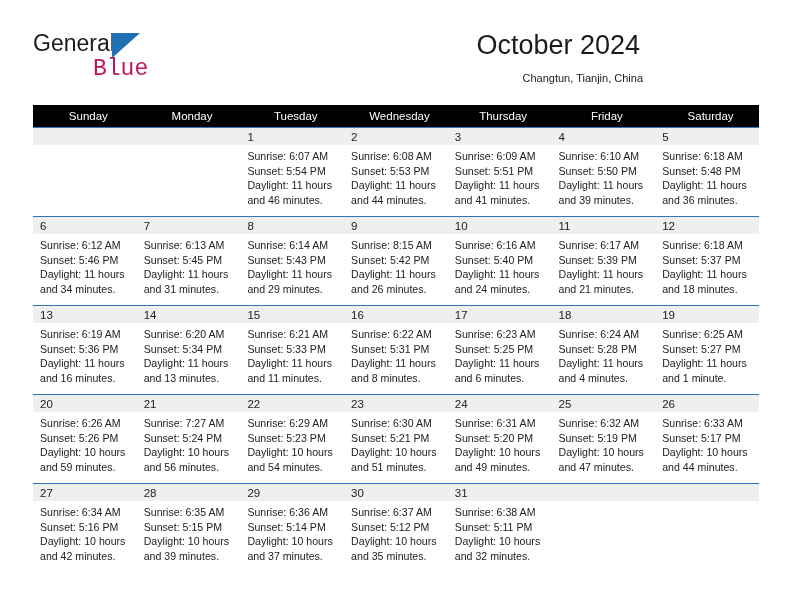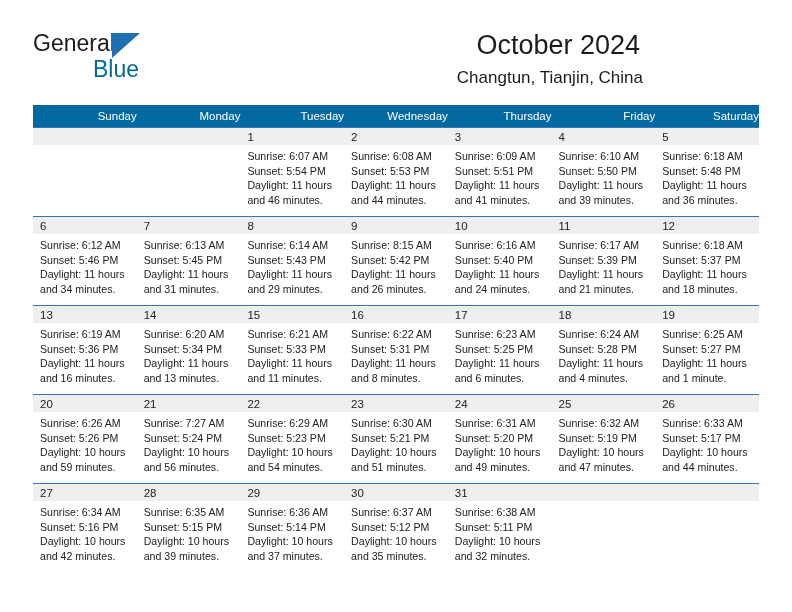--- a/index.html
+++ b/index.html
@@ -53,61 +53,62 @@
     width: 0;
     height: 0;
     border-left: 28px solid #1f6fb2;
     border-bottom: 25px solid transparent;
   }
   .brand-blue {
     position: absolute;
     left: 60px;
     top: 26px;
     font-size: 23px;
-    color: #0369a1;
+    color: #be185d;
     line-height: 26px;
+    font-family: Liberation Mono, monospace;
   }
 
   .title-block {
     position: absolute;
     right: 0;
     top: 0;
     text-align: right;
   }
   .cal-title {
     font-size: 27px;
     color: #1b1b1b;
     line-height: 32px;
     font-weight: normal;
     margin: 3px;
     white-space: nowrap;
   }
   .cal-subtitle {
-    font-size: 17px;
+    font-size: 11px;
     color: #1b1b1b;
     line-height: 20px;
     margin: 7px 0 0 0;
     white-space: nowrap;
   }
 
   
   .calendar {
     position: absolute;
     left: 33px;
     top: 105px;
     width: 726px;
     border-collapse: collapse;
     table-layout: fixed;
   }
   .cal-head-row th {
-    background: #0369a1;
+    background: #000000;
     color: #ffffff;
     font-size: 11.5px;
     font-weight: normal;
-    text-align: right;
+    text-align: center;
     padding: 5px 0 5px 7px;
     height: 19px;
     box-sizing: border-box;
     border: none;
   }
   .week-row td {
     vertical-align: top;
     padding: 0;
     border: none;
     border-top: 1px solid #3176b8;

